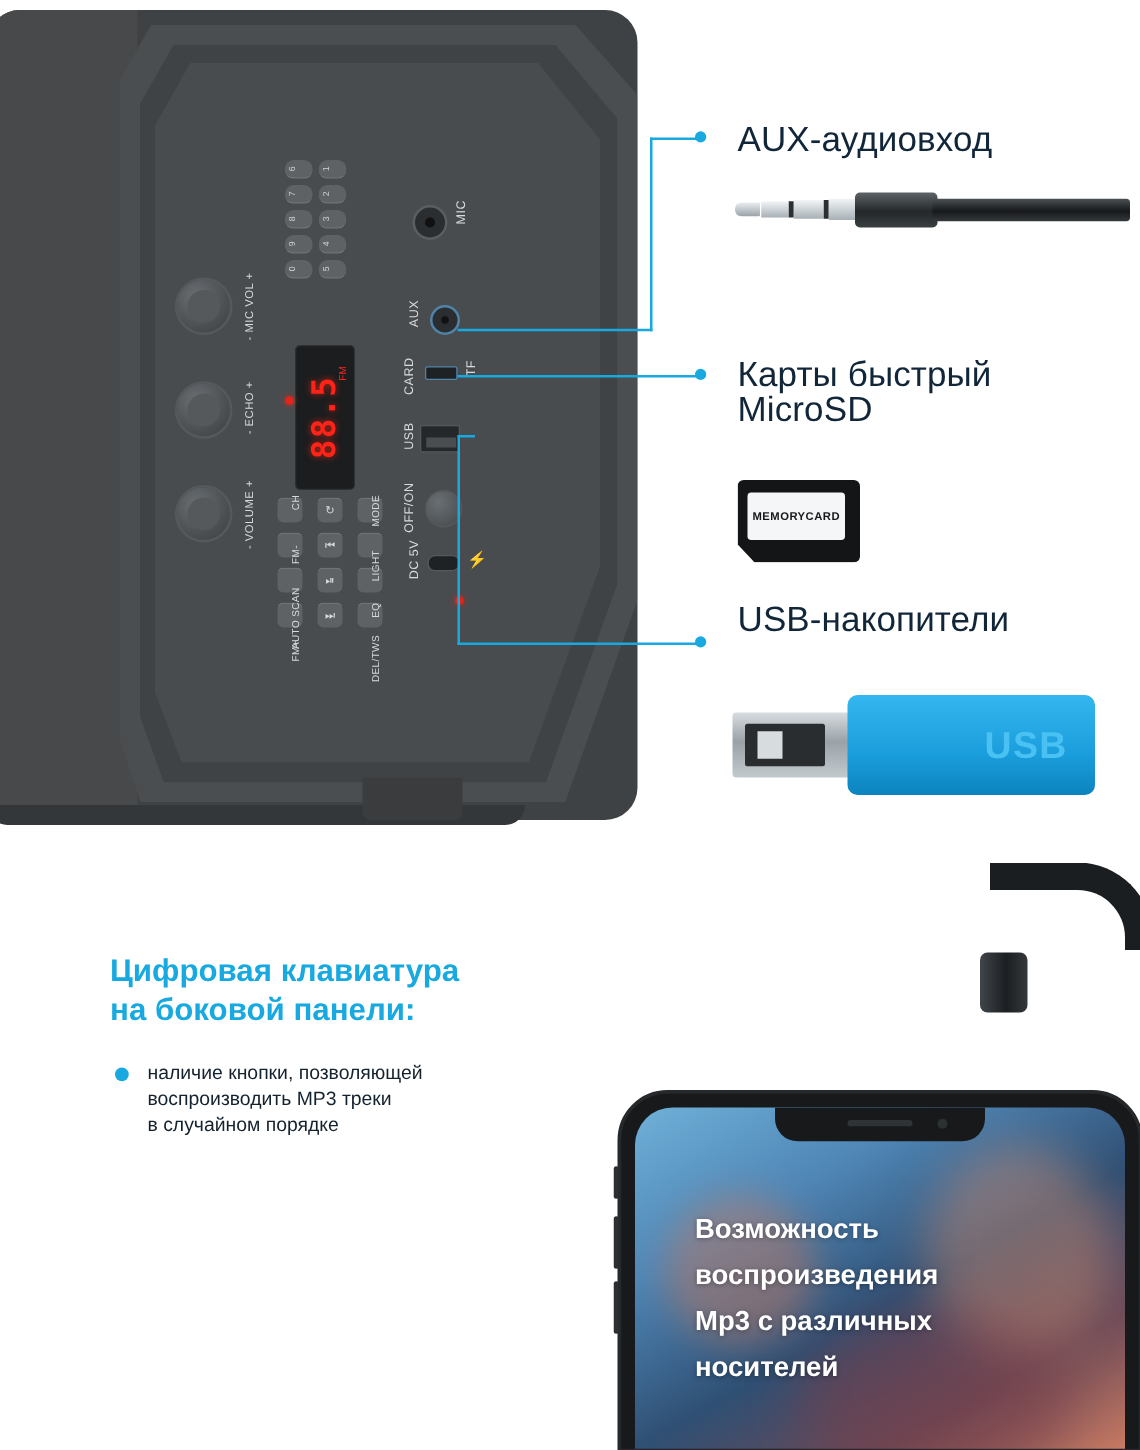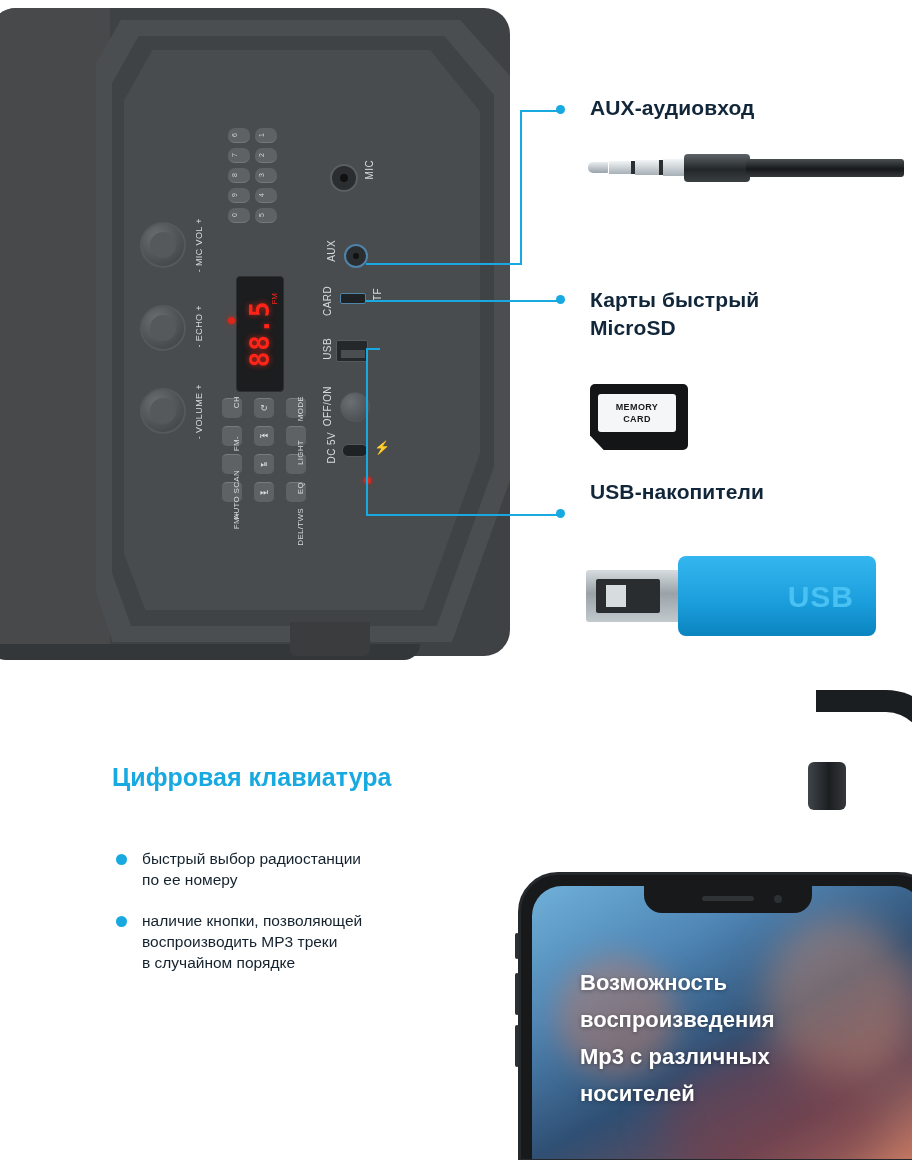--- a/index.html
+++ b/index.html
@@ -156,21 +156,21 @@
     color: #d7dbde; font-size: 9px; text-align: center; line-height: 19px;
     margin-bottom: 8px;
   }
   .fn-label {
     position: absolute; color: #d7dbde; font-size: 8px; letter-spacing: .3px;
     writing-mode: vertical-rl; transform: rotate(180deg); white-space: nowrap;
   }
 
   
   .callout-title {
-    position: absolute; color: #12263a; font-size: 21px; font-weight: bold;
+    position: absolute; color: #12263a; font-size: 28px; font-weight: normal;
     letter-spacing: .1px;
   }
   .leader { position: absolute; border-color: #17a9e0; }
   .dot-marker {
     position: absolute; width: 9px; height: 9px; border-radius: 50%;
     background: #17a9e0;
   }
 
   
   .aux-plug { position: absolute; left: 588px; top: 150px; width: 316px; height: 40px; }
@@ -199,21 +199,21 @@
 
   
   .sd-card {
     position: absolute; left: 590px; top: 384px; width: 98px; height: 66px;
     background: #131517; border-radius: 5px;
     clip-path: polygon(0 0, 100% 0, 100% 100%, 14% 100%, 0 78%);
   }
   .sd-label {
     position: absolute; left: 8px; top: 10px; width: 78px; height: 38px;
     background: #f4f6f7; border-radius: 3px;
-    display:flex; flex-direction: column; align-items:center; justify-content:center;
+    display:flex; flex-direction: row; align-items:center; justify-content:center;
     color: #16181a; font-size: 9px; font-weight: bold; line-height: 12px;
     letter-spacing: .4px;
   }
 
   
   .usb-stick { position: absolute; left: 586px; top: 548px; width: 300px; height: 96px; }
   .usb-metal {
     position: absolute; left: 0; top: 22px; width: 96px; height: 52px;
     background: linear-gradient(#d7dcdf, #9aa2a8 45%, #c3cace);
     border-radius: 3px;
@@ -231,21 +231,21 @@
     position: absolute; left: 92px; top: 8px; width: 198px; height: 80px;
     background: linear-gradient(#34b6ef, #1a9ddb 60%, #0b84bf);
     border-radius: 8px;
   }
   .usb-body-text {
     position: absolute; right: 22px; top: 24px;
     color: #49c2f3; font-size: 30px; font-weight: bold; letter-spacing: 1px;
   }
 
   
-  .bottom-section { position: absolute; left: 0; top: 700px; width: 837px; height: 460px; margin-left: 24px; }
+  .bottom-section { position: absolute; left: 0; top: 700px; width: 837px; height: 460px; }
 
   .kb-title {
     position: absolute; left: 88px; top: 62px; width: 390px;
     color: #17a9e0; font-size: 25px; font-weight: bold; line-height: 31px;
   }
   .bullet-list { position: absolute; left: 88px; top: 148px; width: 400px; }
   .bullet-item { position: relative; padding-left: 30px; margin-bottom: 20px; }
   .bullet-dot {
     position: absolute; left: 4px; top: 6px; width: 11px; height: 11px;
     border-radius: 50%; background: #17a9e0;
@@ -453,28 +453,24 @@
       <div class="usb-body">
         <div class="usb-body-text">USB</div>
       </div>
     </div>
   </div>
 
   <div class="bottom-section">
 
     <div class="kb-title">
       <div>Цифровая клавиатура</div>
+      <div>на боковой панели:</div>
     </div>
 
     <div class="bullet-list">
-      <div class="bullet-item">
-        <span class="bullet-dot"></span>
-        <span class="bullet-text" style="white-space:pre-line;">быстрый выбор радиостанции
-по ее номеру</span>
-      </div>
       <div class="bullet-item">
         <span class="bullet-dot"></span>
         <span class="bullet-text" style="white-space:pre-line;">наличие кнопки, позволяющей
 воспроизводить MP3 треки
 в случайном порядке</span>
       </div>
     </div>
 
     <div class="phone-wrap">
       <div class="phone-cable-bend"></div>

